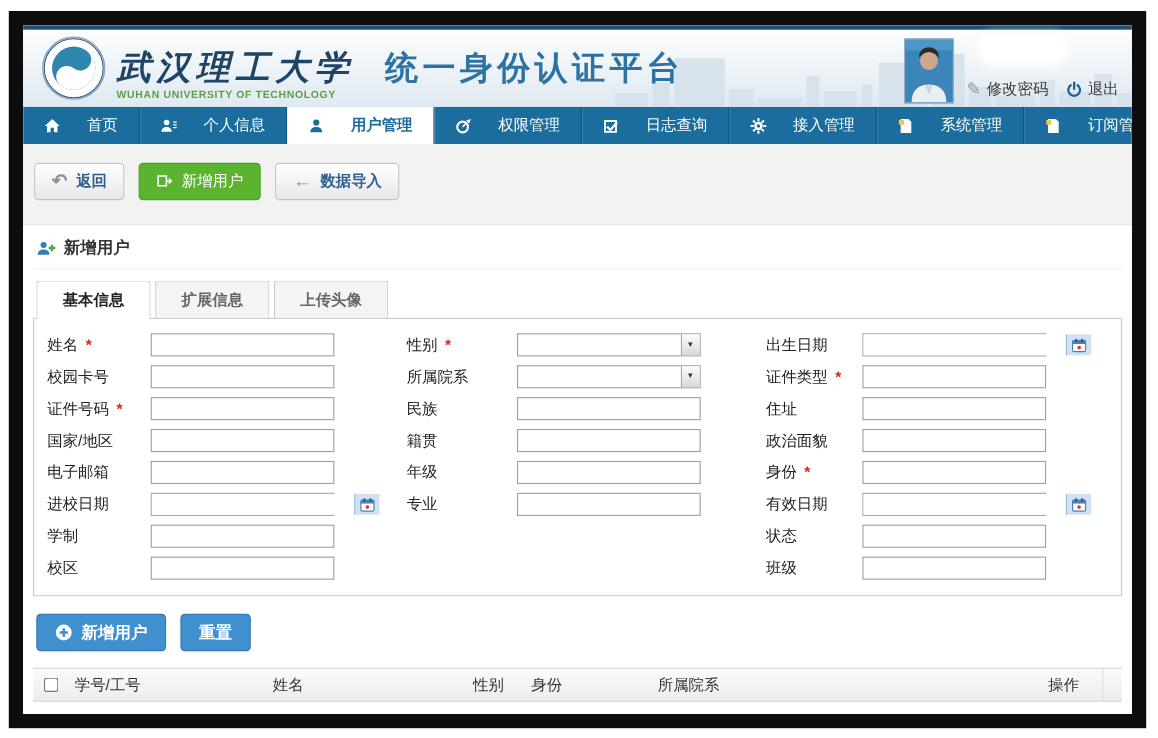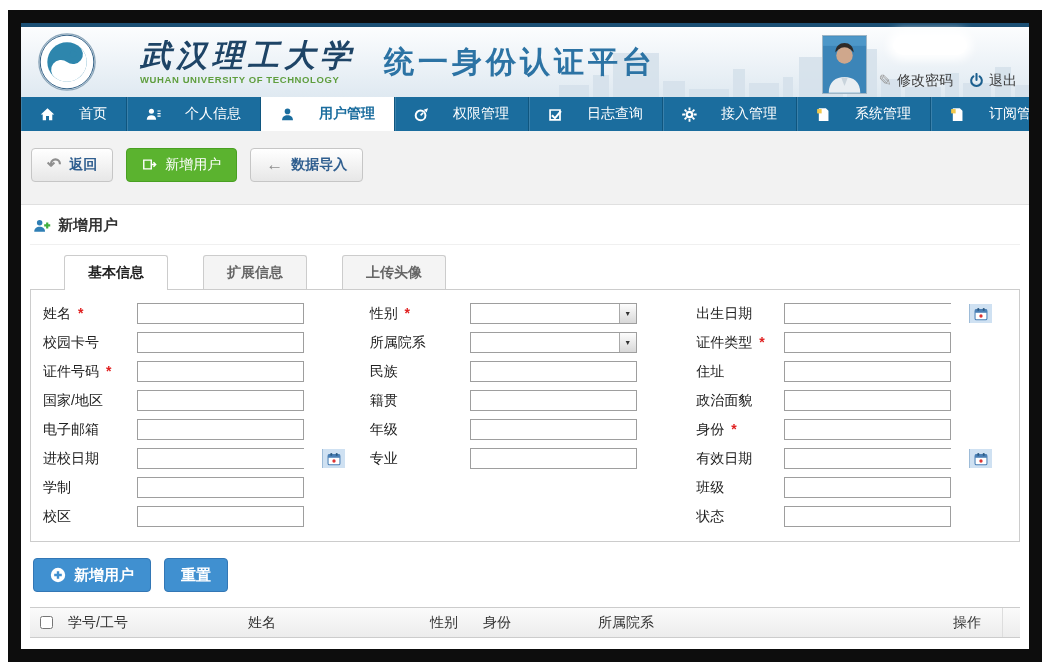--- a/index.html
+++ b/index.html
@@ -3,21 +3,21 @@
 <meta charset="utf-8">
 <style>
   * { margin:0; padding:0; box-sizing:border-box; }
   body { background:#fff; font-family:"Liberation Sans","DejaVu Sans",sans-serif; }
   .outer { width:1053px; height:671px; padding:10px 11px 9px 8px; background:#fff; }
   .frame { width:100%; height:100%; border:13px solid #0d0d0d; background:#fff; display:flex; flex-direction:column; overflow:hidden; }
 
   
   .header { flex:none; height:74px; border-top:4px solid #1b4f74;
             background:linear-gradient(#fcfdfe,#dfe9f1); position:relative; display:flex; align-items:center; }
-  .logo-block { display:flex; align-items:center; margin-left:16px; position:relative; z-index:2;gap:34px; }
+  .logo-block { display:flex; align-items:flex-end; margin-left:16px; position:relative; z-index:2; }
   .uni-text { margin-left:9px; }
   .uni-cn { font-family:"DejaVu Serif",serif; font-weight:bold; font-style:italic; font-size:31px;
             color:#1e4466; letter-spacing:5px; line-height:1.05; white-space:nowrap; }
   .uni-en { font-size:9.5px; color:#5f9e3e; font-weight:bold; letter-spacing:0.6px; margin-top:2px; white-space:nowrap; }
   .platform-title { font-size:30px; font-weight:bold; color:#2c73a4; margin-left:28px; letter-spacing:4px;
             position:relative; z-index:2; white-space:nowrap;text-align:center; }
   .skyline { position:absolute; right:0; bottom:0; z-index:1; opacity:.85; }
   .header-right { position:absolute; right:12px; top:8px; display:flex; align-items:flex-start; z-index:3; }
   .avatar { width:45px; height:59px; border:1px solid #9fb6c6; background:#3c85b8; flex:none; }
   .hr-col { margin-left:12px; display:flex; flex-direction:column; align-items:flex-start; }
@@ -44,21 +44,21 @@
   .btn-gray .arr { color:#8f8f8f; font-size:17px; font-weight:bold; line-height:1; }
   .btn-green { background:#5bb32f; border:1px solid #49a022; color:#fff; }
 
   
   .content { flex:1; background:#fff; padding:0 9px; display:flex; flex-direction:column; overflow:hidden; }
   .section-bar { flex:none; display:flex; align-items:center; gap:7px; padding:11px 3px 9px;
                  font-size:15px; font-weight:bold; color:#333; border-bottom:1px solid #f0f0f0; }
   .panel { margin-top:10px; }
   .tabs { display:flex; gap:4px; margin-left:3px; position:relative; z-index:2; }
   .tab { padding:8px 23px 7px; border:1px solid #ccc; border-bottom:none; border-radius:3px 3px 0 0;
-         background:#f4f4f4; color:#666; font-size:14px; font-weight:bold; cursor:pointer; white-space:nowrap;margin-left:31px; }
+         background:#f4f4f4; color:#666; font-size:14px; font-weight:bold; cursor:pointer; white-space:nowrap; }
   .tab.active { background:#fff; color:#222; margin-bottom:-1px; padding-bottom:8px; }
   .form-box { border:1px solid #ccc; background:#fff; padding:9px 4px 10px; display:flex; position:relative; z-index:1; }
   .form-col { flex:1; padding:0 8px; }
   .field-row { display:flex; align-items:center; height:29px; }
   .field-label { width:94px; flex:none; font-size:14px; color:#222; white-space:nowrap; }
   .form-col:nth-child(2) .field-label { width:100px; }
   .form-col:nth-child(3) .field-label { width:88px; }
   .req { color:#e02020; font-weight:bold; margin-left:3px; }
   .ipt { width:167px; height:21px; border:1px solid #9e9e9e; background:#fff; padding:1px 4px;
          font-size:13px; color:#222; font-family:inherit; outline:none; }
@@ -397,25 +397,25 @@
                       <rect x="1.2" y="3" width="13.6" height="11.5" rx="1.5" fill="#fff" stroke="#4a7fb5" stroke-width="1.2"></rect>
                       <rect x="1.2" y="3" width="13.6" height="3.6" fill="#4a7fb5"></rect>
                       <rect x="3.8" y="1" width="2.2" height="3.4" rx="1" fill="#2c5a82"></rect>
                       <rect x="10" y="1" width="2.2" height="3.4" rx="1" fill="#2c5a82"></rect>
                       <circle cx="8" cy="10.3" r="1.9" fill="#d33"></circle>
                     </svg>
                   </span>
                 </div>
               </div>
               <div class="field-row">
+                <span class="field-label">状态</span>
+                <input class="ipt" style="">
+              </div>
+              <div class="field-row">
                 <span class="field-label">班级</span>
-                <input class="ipt" style="">
-              </div>
-              <div class="field-row">
-                <span class="field-label">状态</span>
                 <input class="ipt" style="">
               </div>
             </div>
           </div>
     </div>
 
     <div class="actions">
       <button class="btn-blue">
         <span style="display:flex;">
           <svg width="16" height="16" viewBox="0 0 16 16">

